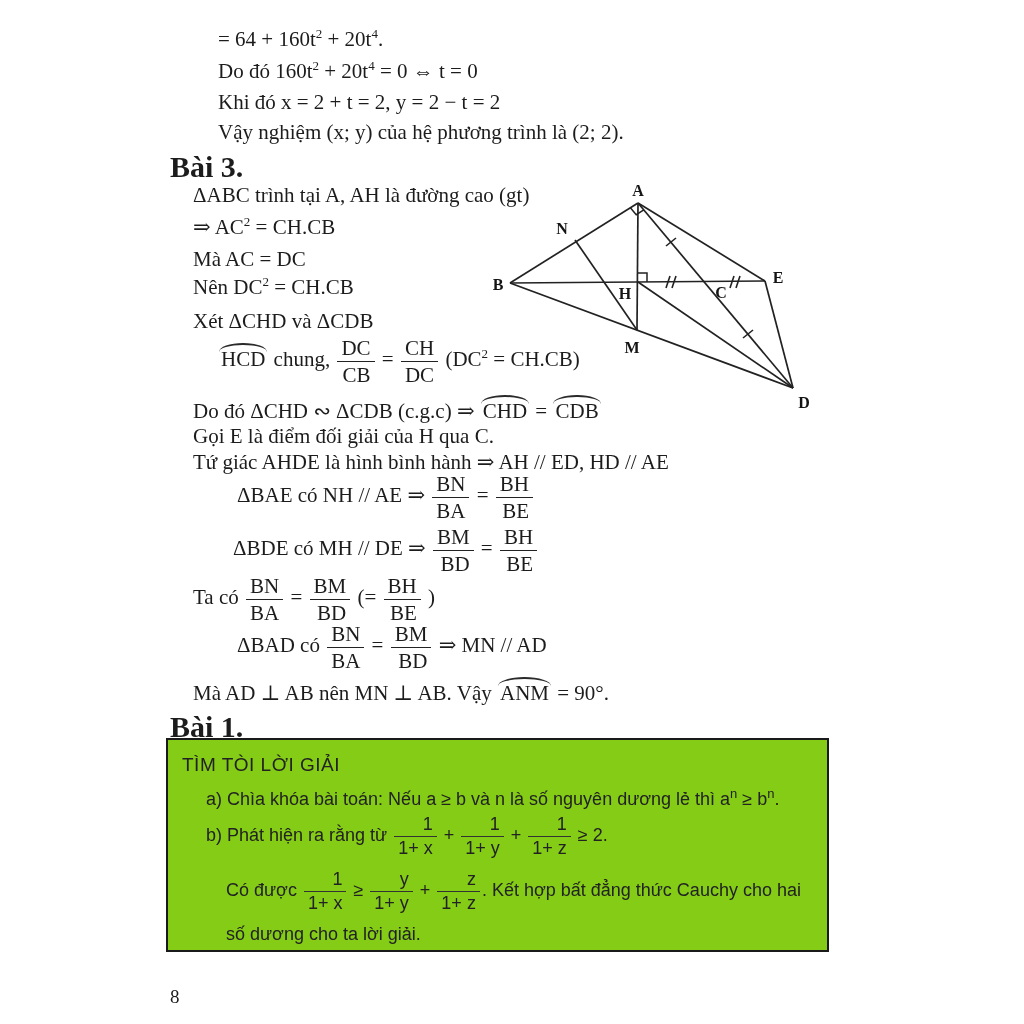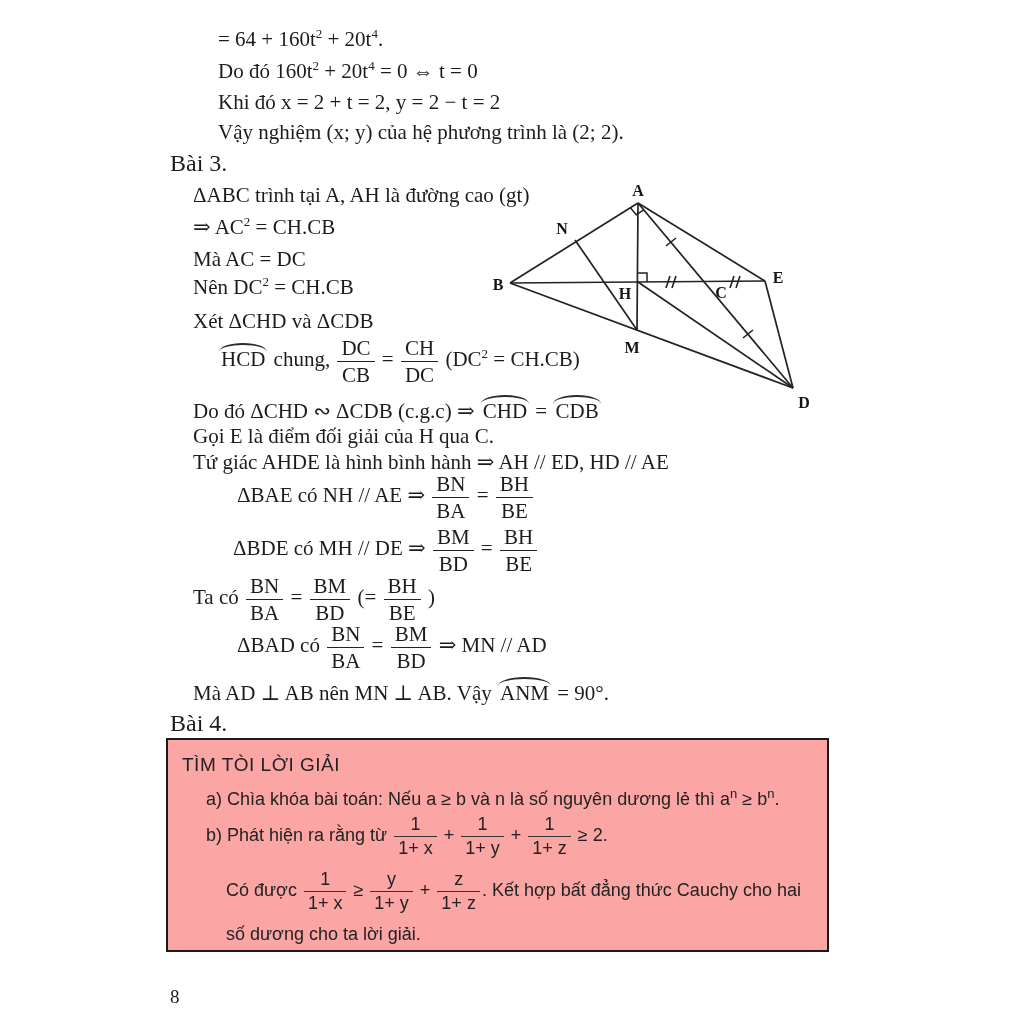--- a/index.html
+++ b/index.html
@@ -4,24 +4,24 @@
 <style>
   html,body{margin:0;padding:0;}
   body{
     width:1024px;height:1024px;position:relative;overflow:hidden;
     background:#ffffff;color:#1c1c1c;
     font-family:"Liberation Serif","DejaVu Serif","DejaVu Sans",serif;
     font-size:21px;
   }
   .layer{position:absolute;inset:0;}
   .ln{position:absolute;white-space:nowrap;}
-  .heading{position:absolute;font-weight:normal;font-size:24px;white-space:nowrap;}
+  .heading{position:absolute;font-weight:bold;font-size:30px;white-space:nowrap;}
 
   
-  .frac{display:inline-block;vertical-align:middle;text-align:center;margin:0 2px;line-height:1.05;}
+  .frac{display:inline-block;vertical-align:middle;text-align:right;margin:0 2px;line-height:1.05;}
   .frac .num{display:block;padding:0 4px 2px;}
   .frac .den{display:block;border-top:1.7px solid #222;padding:2px 4px 0;}
 
   
   sup{font-size:13px;line-height:0;}
 
   
   .angle{position:relative;display:inline-block;padding:2px 3px 0;}
   .angle::before{
     content:"";position:absolute;left:1px;right:1px;top:-2px;height:7px;
@@ -51,21 +51,21 @@
   #bai3-lines .ln9{top:473px;left:237px;}
   #bai3-lines .ln10{top:526px;left:233px;}
   #bai3-lines .ln11{top:575px;}
   #bai3-lines .ln12{top:623px;left:237px;}
   #bai3-lines .ln13{top:679px;}
 
   
   #bai4-heading{top:710px;left:170px;}
   #solution-box{
     position:absolute;left:166px;top:738px;width:659px;height:210px;
-    border:2px solid #1a1a1a;background:#fca5a5;
+    border:2px solid #1a1a1a;background:#84cc16;
     font-family:"Liberation Sans","DejaVu Sans",sans-serif;
     font-size:18px;color:#222;
   }
   #box-title{position:absolute;top:14px;left:14px;font-size:19px;letter-spacing:.5px;white-space:nowrap;}
   #box-lines .ln0{top:49px;left:38px;}
   #box-lines .ln1{top:75px;left:38px;}
   #box-lines .ln2{top:130px;left:58px;}
   #box-lines .ln3{top:184px;left:58px;}
   #solution-box .frac .den{border-top:1.7px solid #333;}
 
@@ -130,21 +130,21 @@
       <text x="148" y="16" text-anchor="middle">A</text>
       <text x="72" y="54" text-anchor="middle">N</text>
       <text x="8" y="110" text-anchor="middle">B</text>
       <text x="135" y="119" text-anchor="middle">H</text>
       <text x="231" y="118" text-anchor="middle">C</text>
       <text x="288" y="103" text-anchor="middle">E</text>
       <text x="142" y="173" text-anchor="middle">M</text>
       <text x="314" y="228" text-anchor="middle">D</text>
     </svg>
 
-  <div id="bai4-heading" class="heading">Bài 4.</div>
+  <div id="bai4-heading" class="heading">Bài 1.</div>
 
   <div id="solution-box">
     <div id="box-title">TÌM TÒI LỜI GIẢI</div>
     <div id="box-lines">
         <div class="ln ln0">a) Chìa khóa bài toán: Nếu a ≥ b và n là số nguyên dương lẻ thì a<sup>n</sup> ≥ b<sup>n</sup>.</div>
         <div class="ln ln1">b) Phát hiện ra rằng từ <span class="frac"><span class="num">1</span><span class="den">1+ x</span></span> + <span class="frac"><span class="num">1</span><span class="den">1+ y</span></span> + <span class="frac"><span class="num">1</span><span class="den">1+ z</span></span> ≥ 2.</div>
         <div class="ln ln2">Có được <span class="frac"><span class="num">1</span><span class="den">1+ x</span></span> ≥ <span class="frac"><span class="num">y</span><span class="den">1+ y</span></span> + <span class="frac"><span class="num">z</span><span class="den">1+ z</span></span>. Kết hợp bất đẳng thức Cauchy cho hai</div>
         <div class="ln ln3">số dương cho ta lời giải.</div>
       </div>
   </div>

